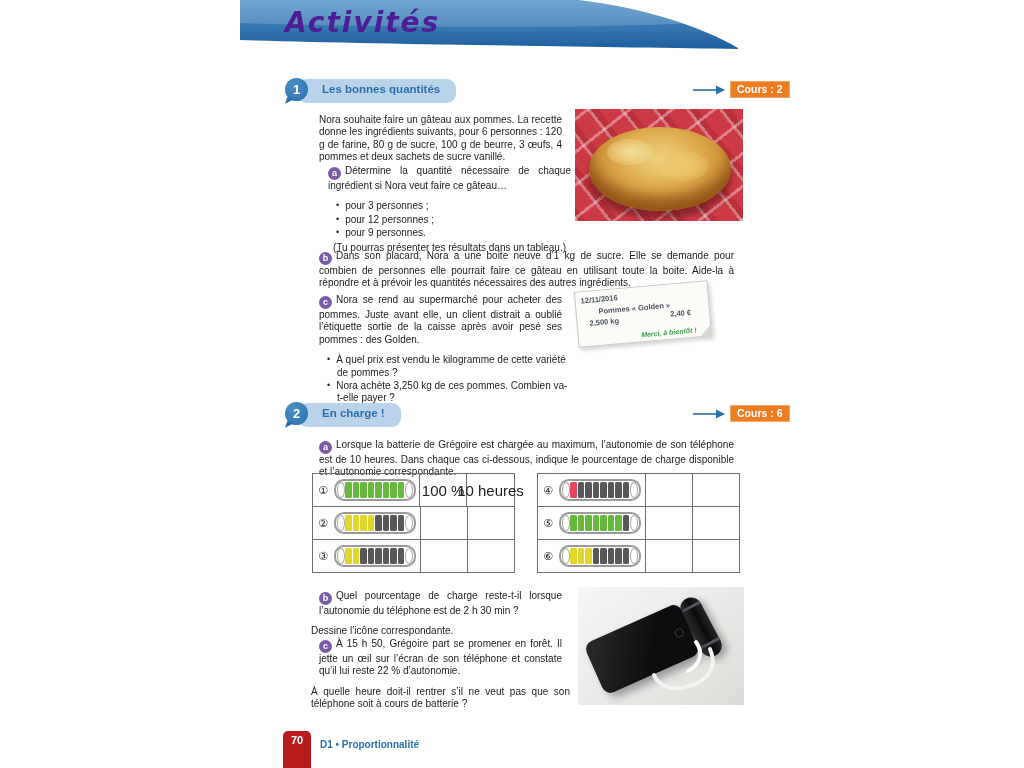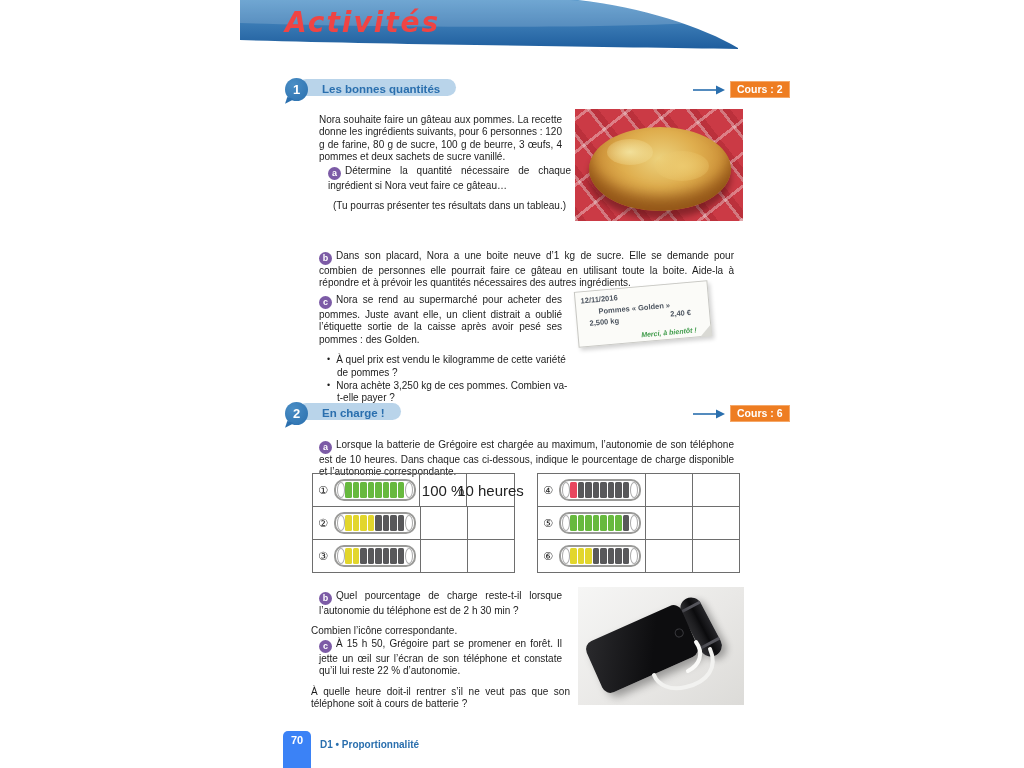--- a/index.html
+++ b/index.html
@@ -2,32 +2,32 @@
 <html lang="fr"><head>
 <meta charset="utf-8">
 <style>
   html,body{margin:0;padding:0;background:#fff;}
   body{font-family:"Liberation Sans","DejaVu Sans",sans-serif;color:#222;}
   .canvas{position:relative;width:1024px;height:768px;background:#fff;overflow:hidden;}
   .sheet{position:absolute;left:240px;top:0;width:560px;height:768px;background:#fff;}
 
   
   .banner{position:absolute;left:0;top:0;width:500px;height:52px;}
-  .banner-title{position:absolute;left:45px;top:6px;color:#ef4444;font-size:28px;font-weight:bold;
+  .banner-title{position:absolute;left:45px;top:6px;color:#4c1d95;font-size:28px;font-weight:bold;
     font-style:italic;font-family:"DejaVu Sans",sans-serif;letter-spacing:2px;}
 
   
   .sec-head{position:absolute;left:45px;height:22px;}
   .num-bubble{position:absolute;left:0;top:0;width:23px;height:23px;border-radius:50%;
     background:radial-gradient(circle at 35% 30%,#4a8ec5,#2a6fae);color:#fff;font-weight:bold;
     font-size:13px;text-align:center;line-height:23px;z-index:2;}
   .num-bubble::after{content:"";position:absolute;left:1px;bottom:-4px;width:0;height:0;
     border-left:7px solid #2a6fae;border-bottom:7px solid transparent;transform:rotate(18deg);}
   .title-pill{position:absolute;left:13px;top:1px;background:#b9d4ea;border-radius:9px;
-    color:#2a6fae;font-weight:bold;font-size:11.5px;line-height:21px;height:17px;
+    color:#2a6fae;font-weight:bold;font-size:11.5px;line-height:21px;height:24px;
     padding:0 16px 0 24px;white-space:nowrap;}
   .cours-line{position:absolute;top:3px;display:flex;align-items:center;gap:5px;}
   .cours-badge{background:#ee7d22;border:1px solid #f5a869;color:#fff;font-weight:bold;
     font-size:10.5px;padding:1px 6px 2px 6px;white-space:nowrap;}
 
   
   .para{position:absolute;text-align:justify;font-size:10px;line-height:12.4px;color:#1c1c1c;}
   .para p{margin:8px;}
   .letter-badge{display:inline-block;width:13px;height:13px;border-radius:50%;background:#7c5ba6;
     color:#fff;font-size:9px;font-weight:bold;text-align:center;line-height:13px;
@@ -89,21 +89,21 @@
   .cell-batt{width:104px;justify-content:flex-start;padding-left:5px;gap:6px;}
   .cell-ans{width:47px;font-size:15px;white-space:nowrap;}
   .circ-num{font-family:"DejaVu Sans",sans-serif;font-size:11px;color:#222;}
   .battery{height:22px;width:82px;border:2px solid #9a9a98;border-radius:10px;background:#fff;
     display:flex;align-items:stretch;padding:1px;box-sizing:border-box;}
   .battery i{display:block;}
   .cap{width:6px;border:1px solid #aaa;border-radius:50%;background:#fff;flex:none;}
   .seg{flex:1;margin:0 .5px;border-radius:1.5px;}
 
   
-  .footer-tab{position:absolute;left:43px;top:731px;width:28px;height:37px;background:#3b82f6;
+  .footer-tab{position:absolute;left:43px;top:731px;width:28px;height:37px;background:#b91c1c;
     border-radius:5px 5px 0 0;color:#fff;font-weight:bold;font-size:11px;text-align:center;
     padding-top:3px;box-sizing:border-box;}
   .footer-chapter{position:absolute;left:80px;top:739px;color:#2a6fae;font-weight:bold;font-size:10px;}
 </style>
 </head>
 <body>
 
 <div class="canvas">
   <div class="sheet">
 
@@ -136,20 +136,25 @@
     <div class="para" style="left:71px;top:106px;width:259px;">
       <p>Nora souhaite faire un gâteau aux pommes. La recette donne les ingrédients suivants, pour 6 personnes : 120 g de farine, 80 g de sucre, 100 g de beurre, 3 œufs, 4 pommes et deux sachets de sucre vanillé.</p>
     </div>
 
     <div class="photo-cake">
       <div class="cake"></div>
     </div>
 
     <div class="para" style="left:80px;top:157px;width:259px;">
       <p><span class="letter-badge">a</span><span>Détermine la quantité nécessaire de chaque ingrédient si Nora veut faire ce gâteau…</span></p>
+      <ul class="dots">
+        <li>pour 3 personnes ;</li>
+        <li>pour 12 personnes ;</li>
+        <li>pour 9 personnes.</li>
+      </ul>
       <div class="note">(Tu pourras présenter tes résultats dans un tableau.)</div>
     </div>
 
     <div class="para" style="left:71px;top:242px;width:431px;">
       <p><span class="letter-badge">b</span><span>Dans son placard, Nora a une boite neuve d’1 kg de sucre. Elle se demande pour combien de personnes elle pourrait faire ce gâteau en utilisant toute la boite. Aide-la à répondre et à prévoir les quantités nécessaires des autres ingrédients.</span></p>
     </div>
 
     <div class="para" style="left:71px;top:286px;width:259px;">
       <p><span class="letter-badge">c</span><span>Nora se rend au supermarché pour acheter des pommes. Juste avant elle, un client distrait a oublié l’étiquette sortie de la caisse après avoir pesé ses pommes : des Golden.</span></p>
       <ul class="dots" style="margin-top:5px;">
@@ -297,21 +302,21 @@
               <i class="cap"></i>
             </div>
           </div>
           <div class="tcell cell-ans"></div>
           <div class="tcell cell-ans"></div>
         </div>
       </div>
 
     <div class="para" style="left:71px;top:582px;width:259px;">
       <p><span class="letter-badge">b</span><span>Quel pourcentage de charge reste-t-il lorsque l’autonomie du téléphone est de 2 h 30 min ?</span></p>
-      <div class="subline" style="text-align:left;">Combien l’icône correspondante.</div>
+      <div class="subline" style="text-align:left;">Dessine l’icône correspondante.</div>
     </div>
 
     <div class="para" style="left:71px;top:630px;width:259px;">
       <p><span class="letter-badge">c</span><span>À 15 h 50, Grégoire part se promener en forêt. Il jette un œil sur l’écran de son téléphone et constate qu’il lui reste 22 % d’autonomie.</span></p>
       <div class="subline">À quelle heure doit-il rentrer s’il ne veut pas que son téléphone soit à cours de batterie ?</div>
     </div>
 
     <div class="photo-phone">
       <div class="powerbank"></div>
       <div class="phone-body"></div>

